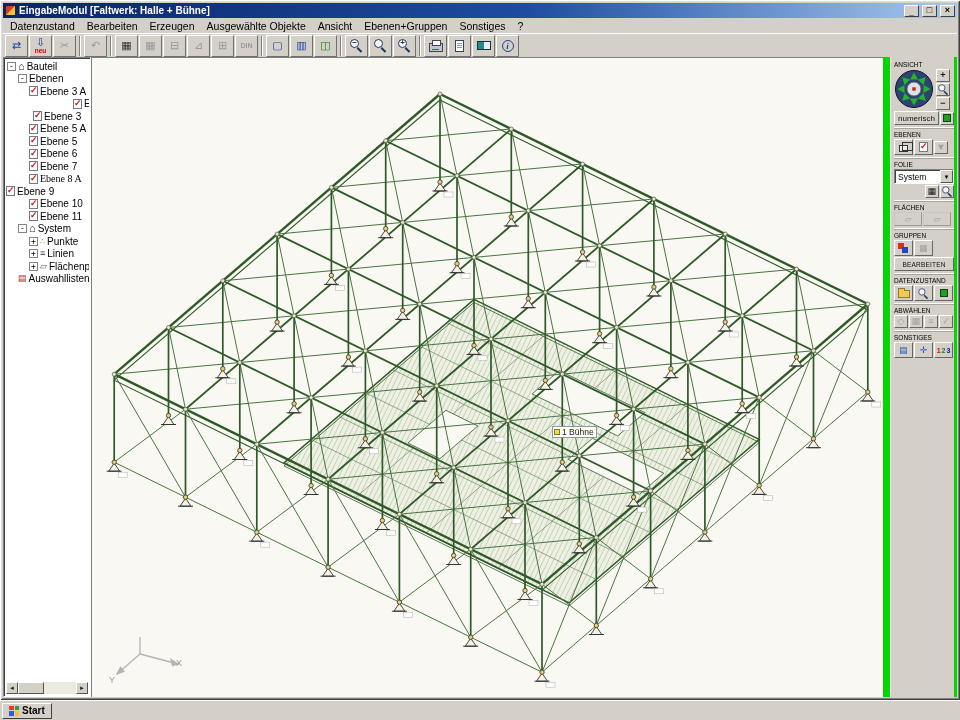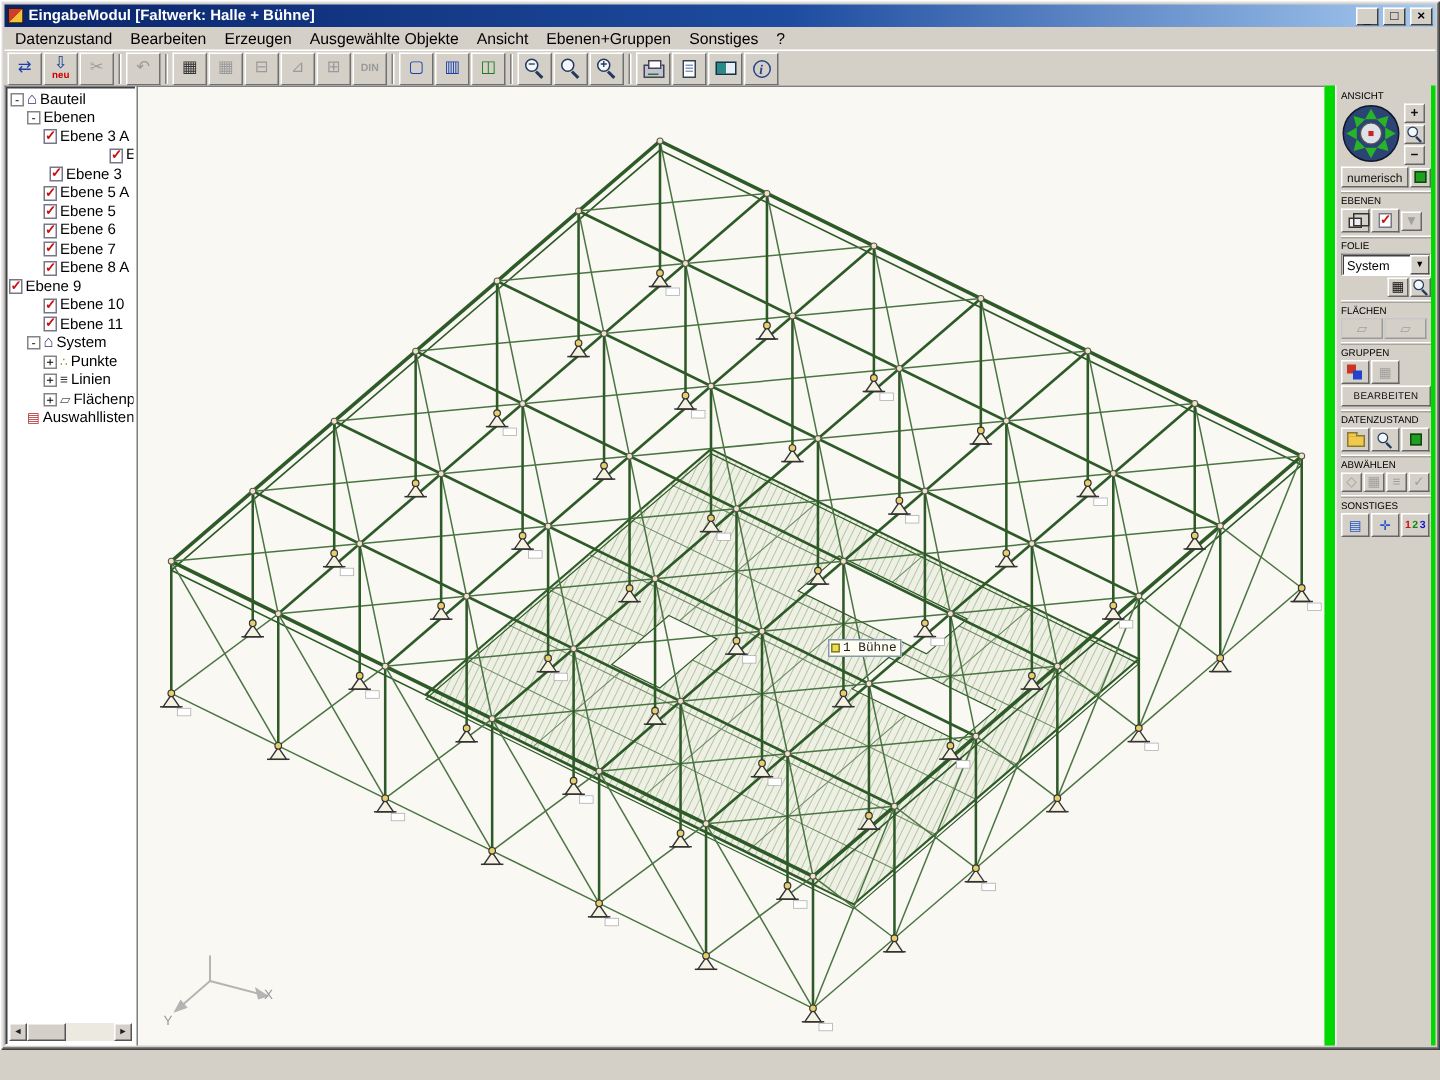--- a/index.html
+++ b/index.html
@@ -82,21 +82,21 @@
   .hscroll{position:absolute;left:2px;right:2px;bottom:2px;height:12px;background:#d4d0c8;display:flex;}
   .sarrow{width:12px;flex:none;background:#d4d0c8;border:1px solid;border-color:#fff #555 #555 #fff;
     font-size:6px;display:flex;align-items:center;justify-content:center;color:#222;}
   .strack{flex:1;position:relative;background:#ece9e0;}
   .sthumb{position:absolute;left:0;top:0;bottom:0;width:26px;background:#d4d0c8;border:1px solid;border-color:#fff #555 #555 #fff;}
 
   
   .canvas{position:absolute;left:88px;top:0;width:792px;height:640px;background:#f9f8f2;border-top:1px solid #808080;border-left:1px solid #808080;}
   .canvas svg{position:absolute;left:0;top:0;}
   .chip{position:absolute;left:460px;top:368px;display:flex;align-items:center;gap:2px;
-    background:#fffef2;border:1px solid #8899aa;font-size:8.5px;color:#222;padding:0 2px 0 1px;line-height:10px;font-family:Liberation Mono, monospace;}
+    background:#fffef2;border:1px solid #8899aa;font-size:8.5px;color:#222;padding:0 2px 0 1px;line-height:10px;}
   .chip-ico{width:6px;height:6px;background:#e8e04a;border:1px solid #887733;}
   .axis{position:absolute;font-size:9px;color:#9a9a9a;}
   .ax-x{left:84px;top:600px;}
   .ax-y{left:17px;top:617px;}
 
   
   .greenstripe{position:absolute;left:880px;top:0;width:7px;height:640px;background:#00d800;}
   .edgegreen{position:absolute;right:0;top:0;width:3px;height:640px;background:#00d800;}
 
   
@@ -277,21 +277,21 @@
               <span class="tlabel">Ebene 5</span>
             </div>
             <div class="tree-row" style="padding-left: 23px;">
               <span class="ticon i-sheet check"></span>
               <span class="tlabel">Ebene 6</span>
             </div>
             <div class="tree-row" style="padding-left: 23px;">
               <span class="ticon i-sheet check"></span>
               <span class="tlabel">Ebene 7</span>
             </div>
-            <div class="tree-row" style="padding-left: 23px;">
+            <div class="tree-row" style="padding-left: 23px; font-family: Liberation Serif, serif;">
               <span class="ticon i-sheet check"></span>
               <span class="tlabel">Ebene 8 A</span>
             </div>
             <div class="tree-row" style="">
               <span class="ticon i-sheet check"></span>
               <span class="tlabel">Ebene 9</span>
             </div>
             <div class="tree-row" style="padding-left: 23px;">
               <span class="ticon i-sheet check"></span>
               <span class="tlabel">Ebene 10</span>
@@ -921,13 +921,24 @@
           </button>
         </div>
 
       </div>
 
       <div class="edgegreen" id="stripe2" style="background: rgb(0, 216, 0);"></div>
     </div>
 
   </div>
 
+  <div class="taskbar">
+    <button class="startbtn">
+      <span class="startflag">
+          <i class="sf1"></i>
+          <i class="sf2"></i>
+          <i class="sf3"></i>
+          <i class="sf4"></i>
+        </span>
+      <span>Start</span>
+    </button>
+  </div>
 </div>
 
 </body></html>

